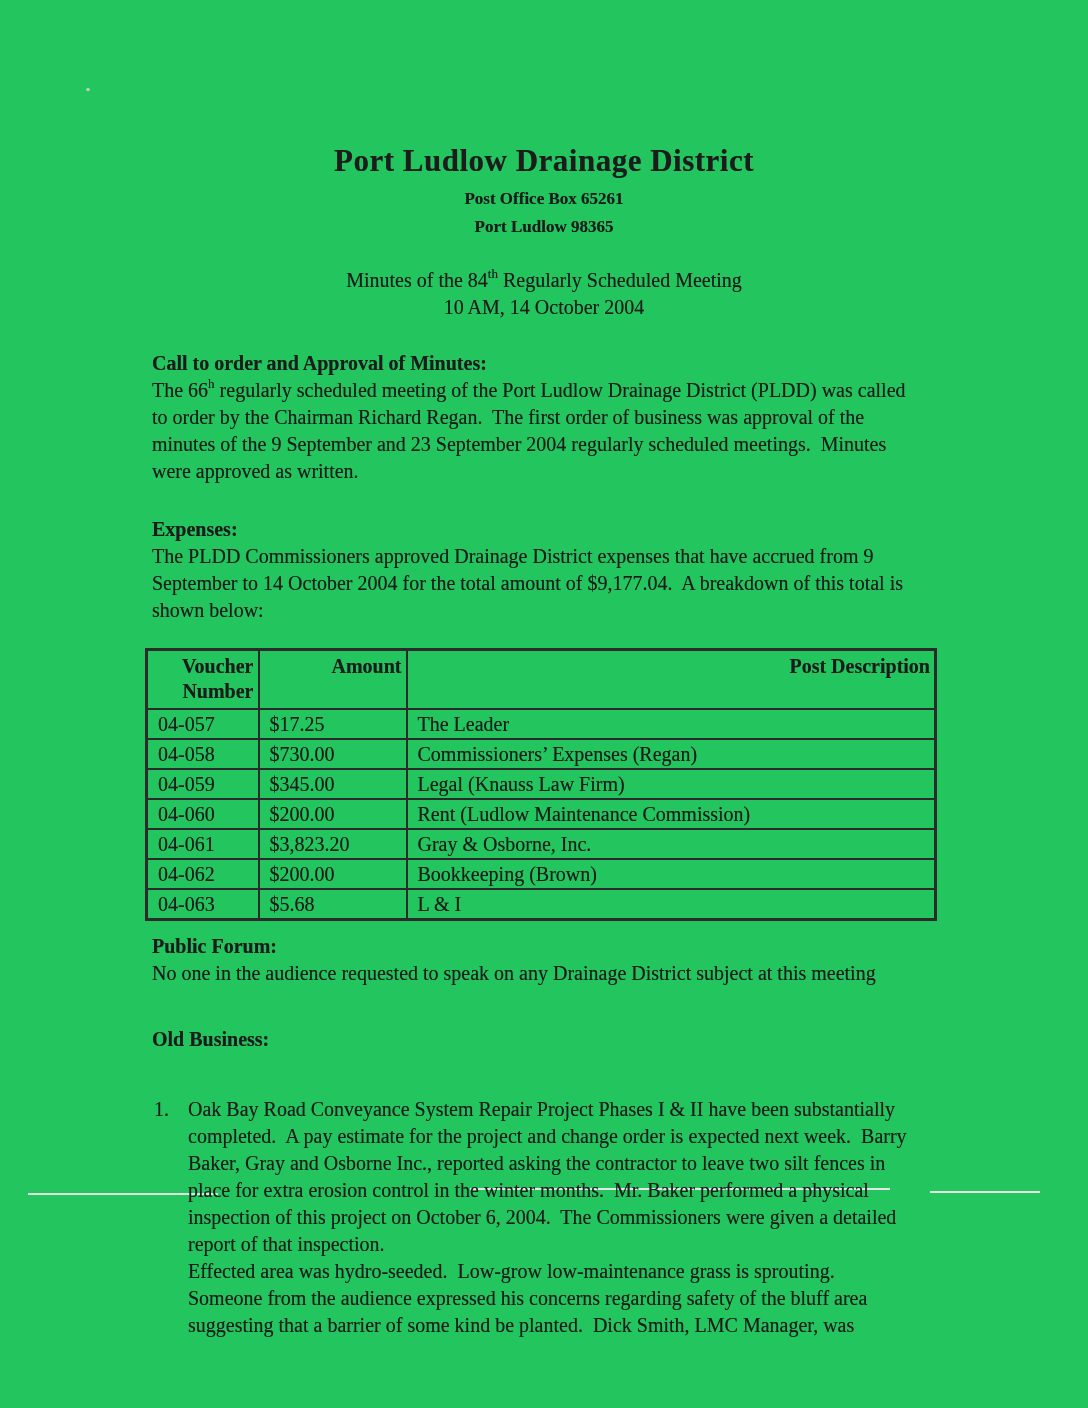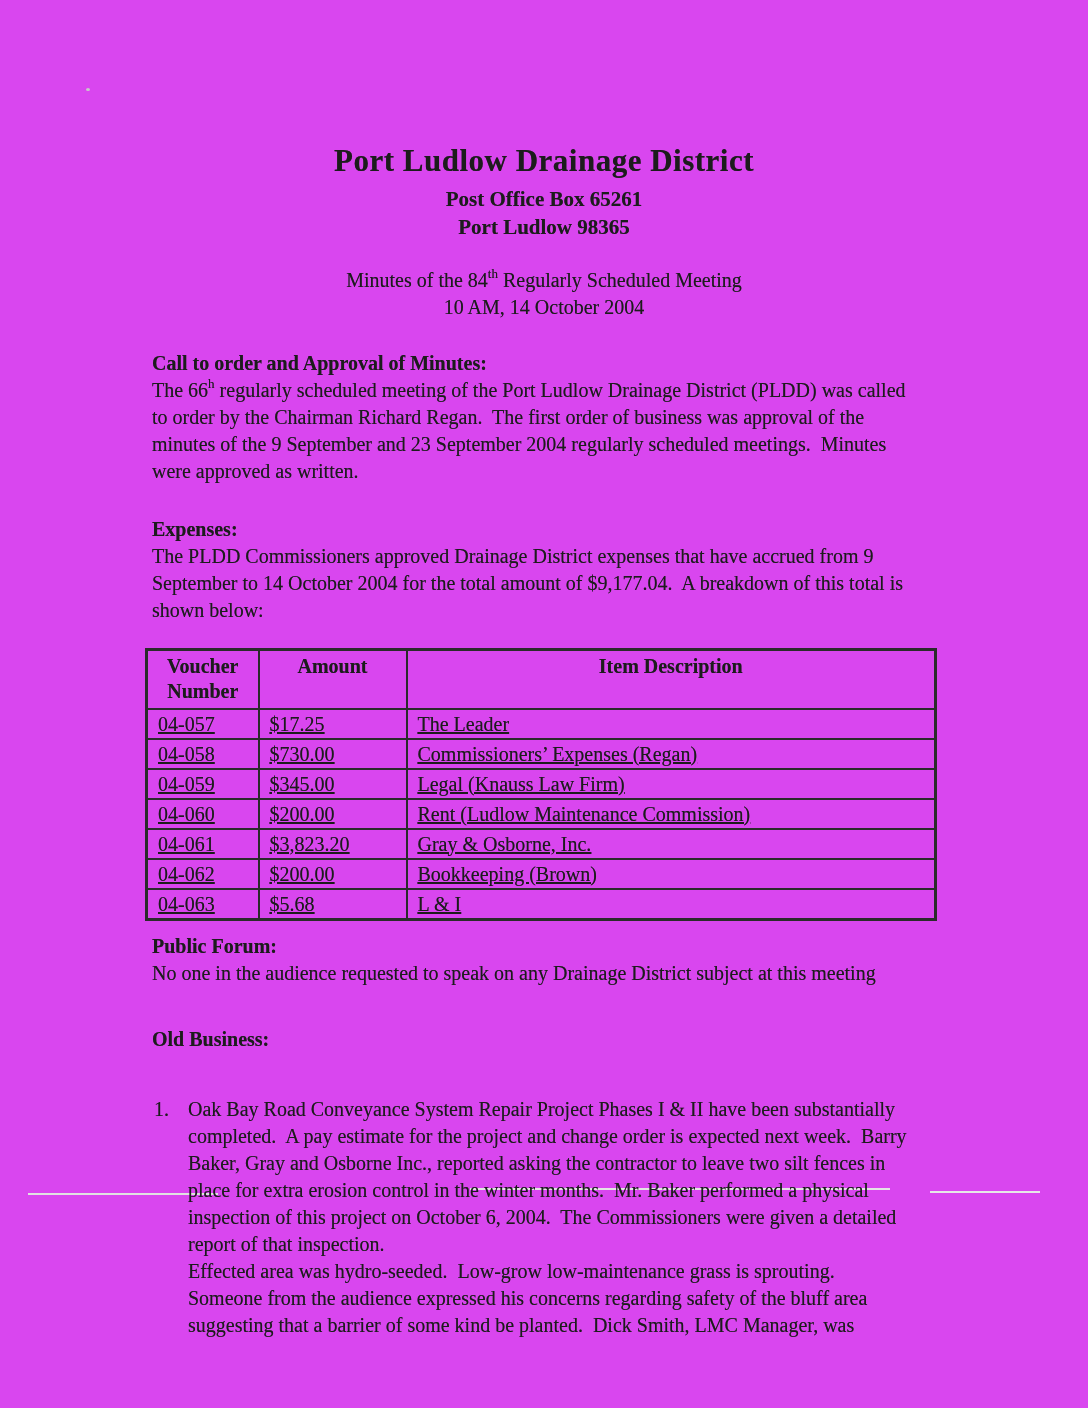--- a/index.html
+++ b/index.html
@@ -6,39 +6,39 @@
   body {
     width: 1088px; height: 1408px;
     background: #ffffff;
     font-family: "Liberation Serif", "DejaVu Serif", serif;
     color: #1c1c1c;
     position: relative;
     overflow: hidden;
   }
   .page {
     position: absolute; inset: 0;
-    background: #d946ef;
+    background: #22c55e;
   }
   .txt {
     text-shadow: 0 0 0.6px rgba(30,30,30,0.55);
   }
   
   .header-center {
     padding-top: 143px;
     text-align: center;
   }
   .doc-title {
     font-size: 31px;
     font-weight: bold;
     line-height: 36px;
     letter-spacing: 0.5px;
     margin: 0;
   }
   .addr-line {
-    font-size: 21px;
+    font-size: 17px;
     font-weight: bold;
     line-height: 28px;
   }
   .addr-block { margin-top: 6px; }
   .minutes-block {
     margin-top: 26px;
     font-size: 20px;
     line-height: 27px;
   }
   sup.scan-sup {
@@ -80,32 +80,31 @@
     table-layout: fixed;
   }
   table.expense-table, table.expense-table td, table.expense-table th {
     border: 2px solid #2b2b2b;
   }
   table.expense-table { border-width: 3px; }
   table.expense-table th {
     font-size: 20px;
     line-height: 25px;
     font-weight: bold;
-    text-align: center;
+    text-align: right;
     vertical-align: top;
     padding: 3px 4px 4px 4px;
     height: 48px;
   }
   table.expense-table td {
     font-size: 20px;
     line-height: 24px;
     padding: 1px 10px 2px 10px;
     vertical-align: middle;
     height: 25px;
-    text-decoration: underline;
   }
   .col-voucher { width: 112px; }
   .col-amount  { width: 148px; }
   
   .ob-item {
     position: relative;
     padding-left: 36px;
     max-width: 754px;
   }
   .ob-number {
@@ -152,21 +151,21 @@
     <table class="expense-table mt-table">
       <colgroup>
         <col class="col-voucher">
         <col class="col-amount">
         <col>
       </colgroup>
       <thead>
         <tr>
           <th>Voucher Number</th>
           <th>Amount</th>
-          <th>Item Description</th>
+          <th>Post Description</th>
         </tr>
       </thead>
       <tbody>
         <tr>
           <td>04-057</td>
           <td>$17.25</td>
           <td>The Leader</td>
         </tr>
         <tr>
           <td>04-058</td>

